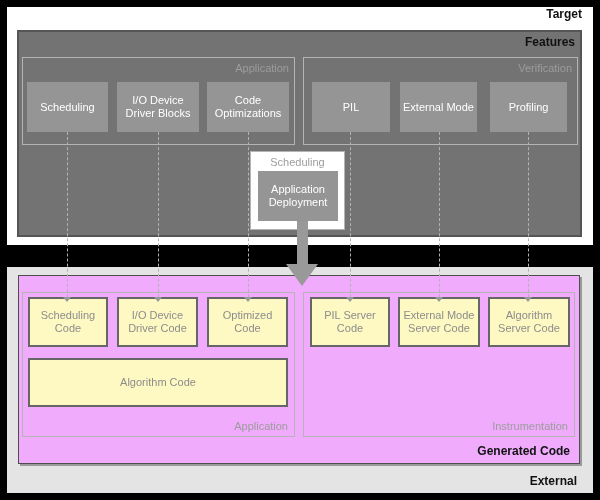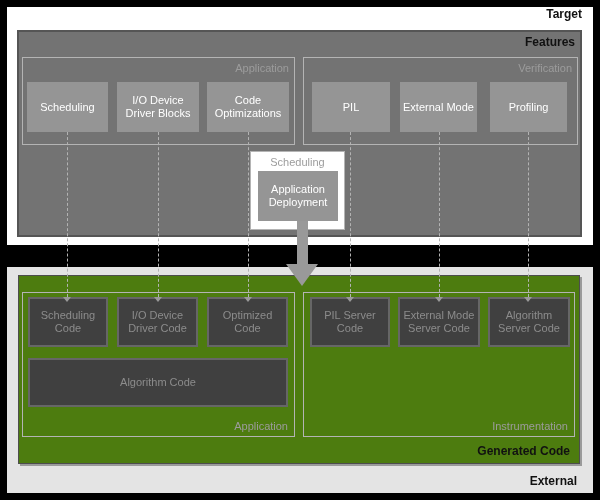--- a/index.html
+++ b/index.html
@@ -6,36 +6,36 @@
   .canvas{
     position:relative;width:600px;height:500px;background:#000;
     font-family:"Liberation Sans","DejaVu Sans",sans-serif;
     overflow:hidden;
   }
   .abs{position:absolute;}
   
   .target-section{left:7px;top:7px;width:586px;height:238px;background:#fff;}
   .hardware-section{left:7px;top:267px;width:586px;height:226px;background:#e4e4e4;}
   .features-box{left:17px;top:30px;width:561px;height:203px;background:#737373;border:2px solid #555;}
-  .gc-box{left:18px;top:275px;width:560px;height:187px;background:#4d7c0f;border:1px solid #4d4d4d;box-shadow:2px 2px 0 #9a9a9a;}
+  .gc-box{left:18px;top:275px;width:560px;height:187px;background:#f0abfc;border:1px solid #4d4d4d;box-shadow:2px 2px 0 #9a9a9a;}
   
   .sec-label{position:absolute;font-size:12px;font-weight:bold;color:#111;white-space:nowrap;}
   
   .group{position:absolute;border:1px solid #b4b4b4;background:transparent;}
   .group-label{position:absolute;font-size:11px;color:#9c9c9c;white-space:nowrap;}
   
   .block{
     position:absolute;background:#959595;color:#fff;
     font-size:11px;line-height:13px;text-align:center;
     display:flex;align-items:center;justify-content:center;padding:1px;
     box-sizing:border-box;
   }
   
   .codebox{
-    position:absolute;background:#404040;border:2px solid #666;color:#8c8c8c;
+    position:absolute;background:#fef9c3;border:2px solid #666;color:#8c8c8c;
     font-size:11px;line-height:13px;text-align:center;
     display:flex;align-items:center;justify-content:center;padding:1px;
     box-sizing:border-box;z-index:3;
   }
   
   .vline{position:absolute;top:132px;height:165px;width:0;border-left:1px dashed #b3b3b3;z-index:4;}
   .vhead{position:absolute;top:297px;width:0;height:0;border-left:4px solid transparent;border-right:4px solid transparent;border-top:5px solid #999;z-index:5;}
   
   .arrow-shaft{position:absolute;left:297px;top:221px;width:11px;height:45px;background:#999;z-index:6;}
   .arrow-head{position:absolute;left:286px;top:264px;width:0;height:0;border-left:16px solid transparent;border-right:16px solid transparent;border-top:22px solid #999;z-index:6;}

